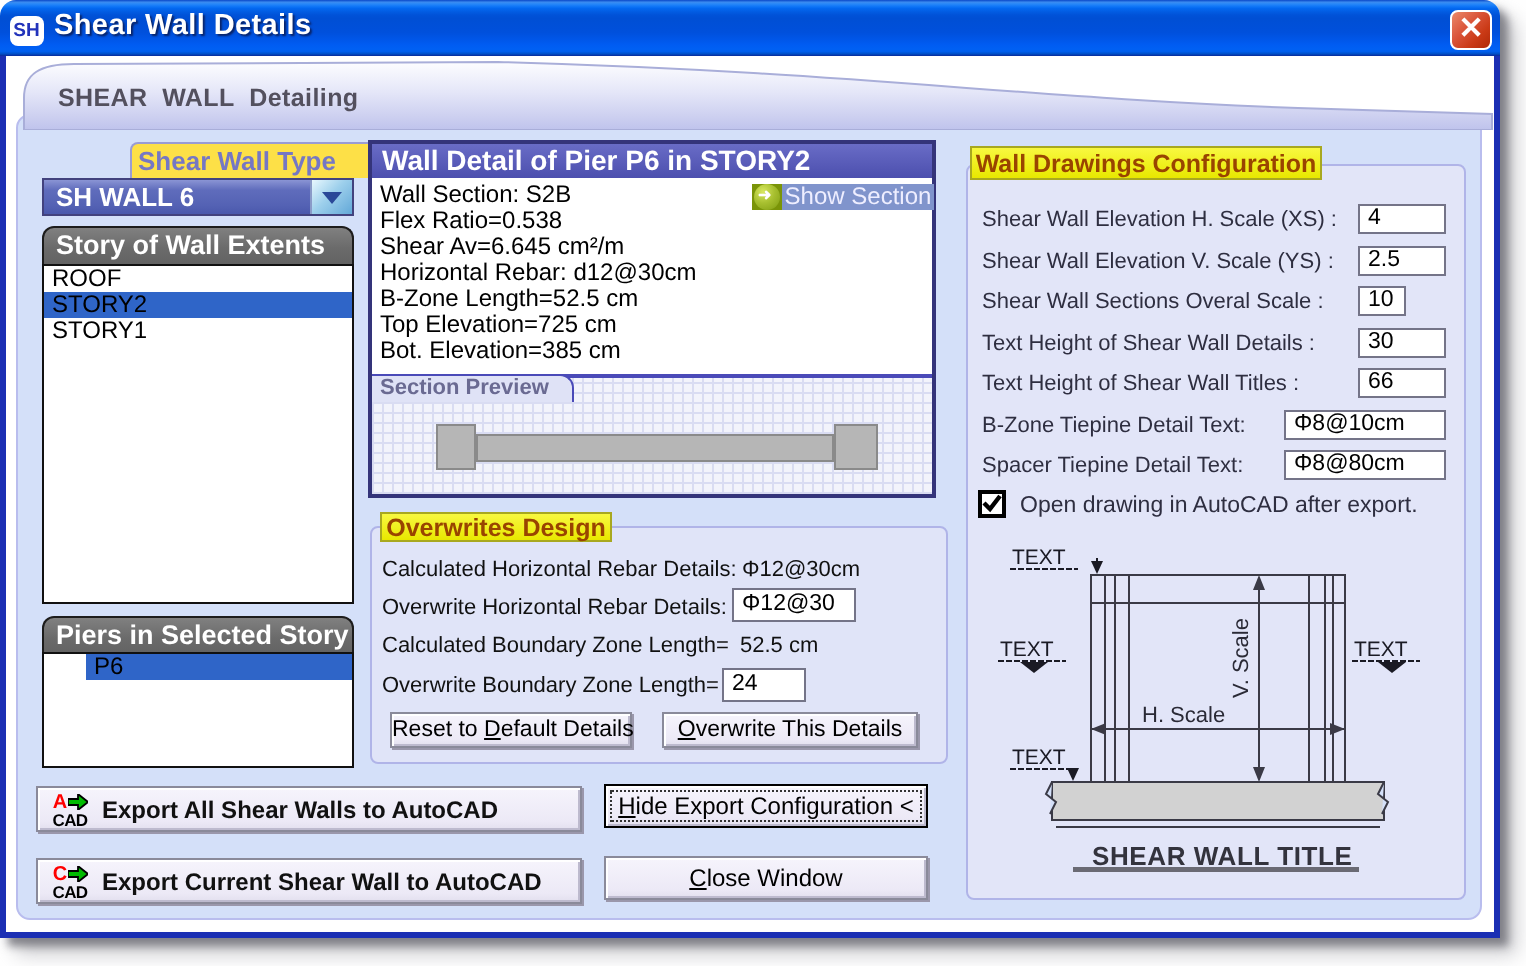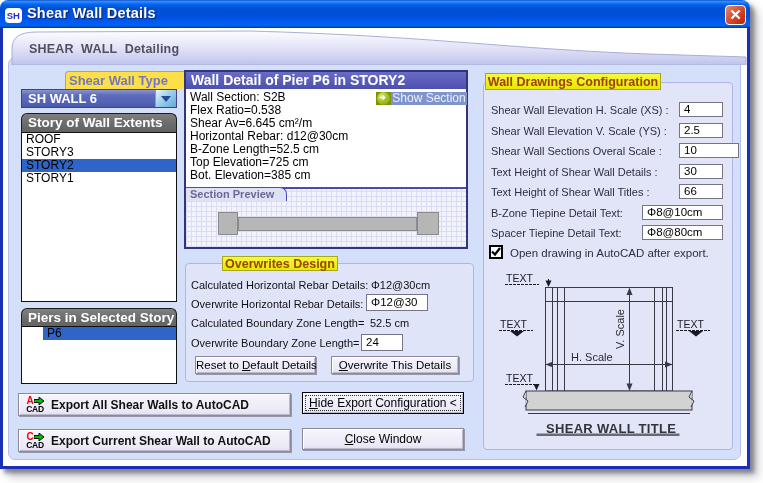--- a/index.html
+++ b/index.html
@@ -86,21 +86,21 @@
 #sectab { position:absolute; left:186px; top:187px; width:101px; height:14px;
   background:#dfe2f6; border-top:1.5px solid #4a4ab8; border-right:1.5px solid #4a4ab8;
   border-radius:0 7px 0 0; color:#6a6a92; font-weight:bold; font-size:11px; line-height:13px; padding-left:4px;}
 #secline { position:absolute; left:186px; top:187px; width:280px; height:1.5px; background:#4a4ab8; }
 
 
 #ovbox { position:absolute; left:185px; top:263px; width:289px; height:119px;
   border:1px solid #b0b4e8; border-radius:4px; background:#e0e4f8; }
 #ovlabel { position:absolute; left:190px; top:256px; width:116px; height:15px;
   background:linear-gradient(180deg,#f8f840,#e8e800); border:1px solid #a8a820;
-  color:#994400; font-weight:bold; font-size:12.5px; line-height:14px; text-align:center;margin-left:32px;}
+  color:#994400; font-weight:bold; font-size:12.5px; line-height:14px; text-align:center;}
 .ovtext { position:absolute; font-size:11px; color:#111; white-space:nowrap; }
 
 
 #wdbox { position:absolute; left:483px; top:82px; width:250px; height:368px;
   border:1px solid #b0b4e8; border-radius:4px; background:#e2e5f8; }
 #wdlabel { position:absolute; left:485px; top:73px; width:176px; height:17px;
   background:linear-gradient(180deg,#f8f840,#e8e800); border:1px solid #a8a820;
   color:#994400; font-weight:bold; font-size:12.5px; line-height:16px; text-align:center;}
 .wdrow { position:absolute; left:491px; font-size:11px; font-weight:normal; color:#2e2e40; white-space:nowrap;text-align:center; }
 </style>
@@ -129,21 +129,20 @@
  </svg>
  <div id="tabtext">SHEAR&nbsp; WALL&nbsp; Detailing</div>
 
  <div id="swt-label">Shear Wall Type</div>
  <div id="swt-combo">SH WALL 6</div>
  <div id="swt-arrow"></div>
 
  <div class="grayhdr" style="top:113px;">Story of Wall Extents</div>
  <div class="listbox" style="top:131.5px; height:170.5px;">
    <div class="row">ROOF</div>
-   <div class="row">STORY3</div>
    <div class="row sel">STORY2</div>
    <div class="row">STORY1</div>
  </div>
  <div class="grayhdr" style="top:308px;">Piers in Selected Story</div>
  <div class="listbox" style="top:326px; height:58px;padding-left:21px;">
    <div class="row sel">P6</div>
  </div>
 
  <div class="xbtn btn" style="top:393px;">
    <div class="xicon">
@@ -211,21 +210,21 @@
  <div class="btn" style="left:331px; top:356px; width:128px; height:18px; line-height:16px;"><span style="text-decoration:underline;">O</span>verwrite This Details</div>
  <div class="btn" style="left:195px; top:356px; width:121px; height:18px; line-height:16px;">Reset to <span style="text-decoration:underline;">D</span>efault Details</div>
 
  <div id="wdbox"></div>
  <div id="wdlabel">Wall Drawings Configuration</div>
  <div class="wdrow" style="top:104px;">Shear Wall Elevation H. Scale (XS) :</div>
  <div class="ibox" style="left:679px; top:102px; width:44px; height:15px; line-height:13px;">4</div>
  <div class="wdrow" style="top:124.5px;">Shear Wall Elevation V. Scale (YS) :</div>
  <div class="ibox" style="left:679px; top:122.5px; width:44px; height:15px; line-height:13px;">2.5</div>
  <div class="wdrow" style="top:145px;">Shear Wall Sections Overal Scale :</div>
- <div class="ibox" style="left:679px; top:143px; width:60px; height:15px; line-height:13px;">10</div>
+ <div class="ibox" style="left:679px; top:143px; width:24px; height:15px; line-height:13px;">10</div>
  <div class="wdrow" style="top:165.5px;">Text Height of Shear Wall Details :</div>
  <div class="ibox" style="left:679px; top:163.5px; width:44px; height:15px; line-height:13px;">30</div>
  <div class="wdrow" style="top:186px;">Text Height of Shear Wall Titles :</div>
  <div class="ibox" style="left:679px; top:184px; width:44px; height:15px; line-height:13px;">66</div>
  <div class="wdrow" style="top:206.5px;">B-Zone Tiepine Detail Text:</div>
  <div class="ibox" style="left:642px; top:204.5px; width:81px; height:15px; line-height:13px;">Φ8@10cm</div>
  <div class="wdrow" style="top:227px;">Spacer Tiepine Detail Text:</div>
  <div class="ibox" style="left:642px; top:225px; width:81px; height:15px; line-height:13px;">Φ8@80cm</div>
  <div class="abs" style="left:489px; top:245px; width:14px; height:14px; border:2px solid #000; background:#fff;"></div>
  <svg class="abs" style="left:489px; top:245px;" width="14" height="14" viewBox="0 0 14 14">

